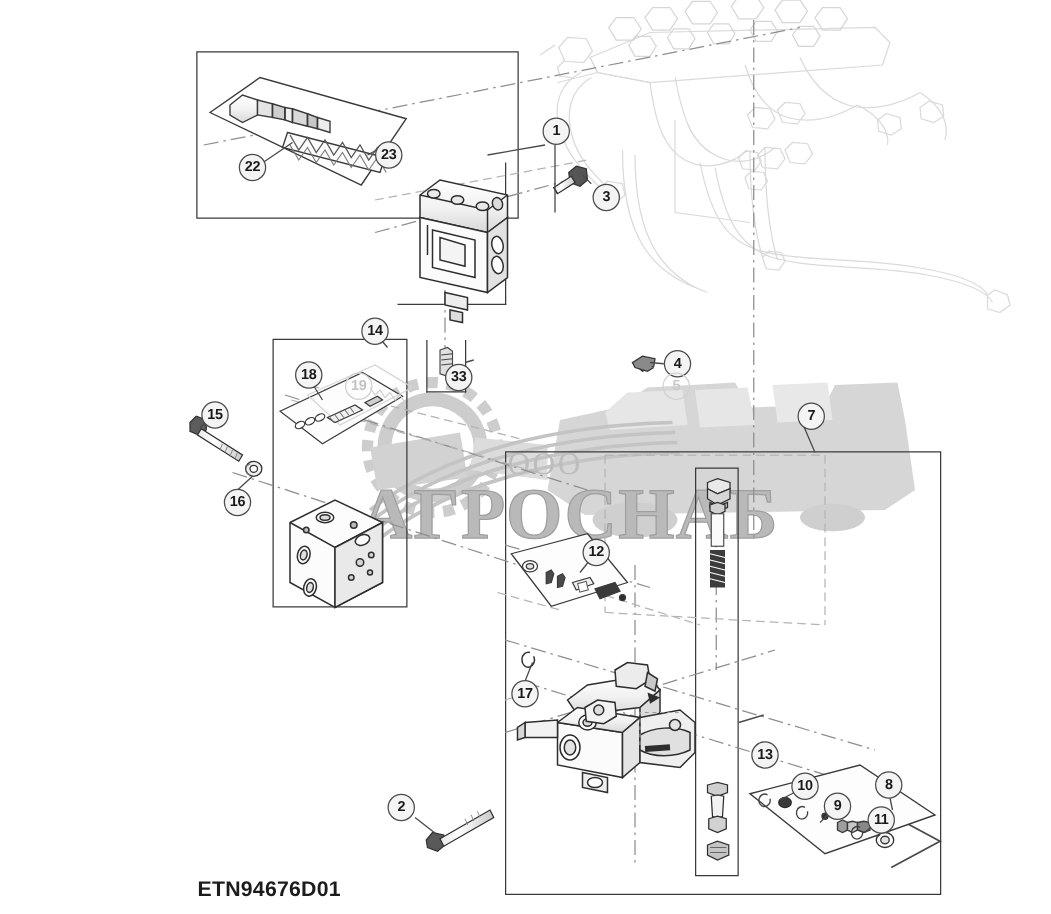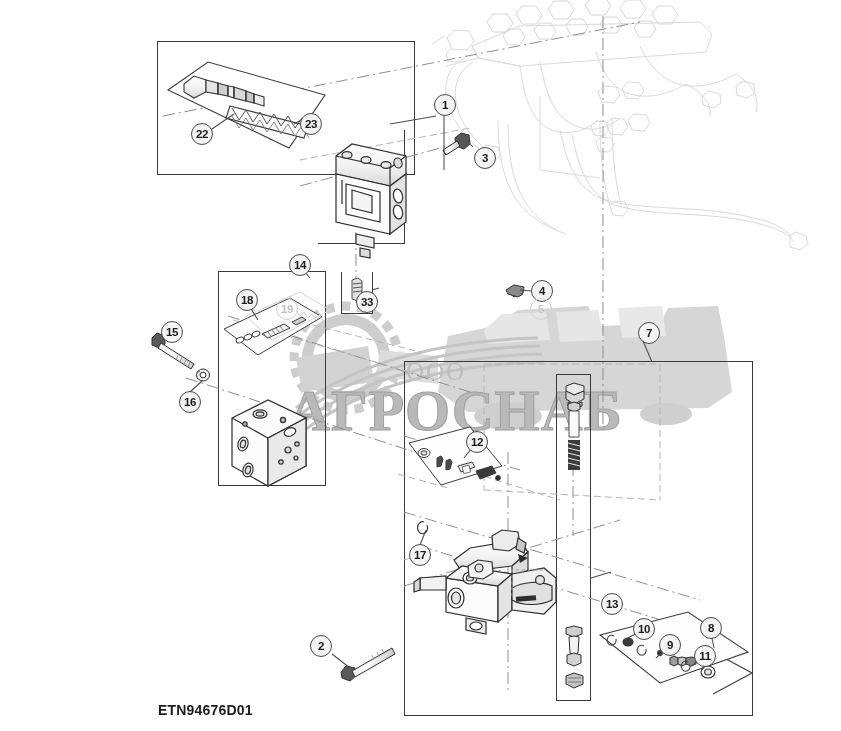--- a/index.html
+++ b/index.html
@@ -84,21 +84,21 @@
     left: 250px; top: 395px;
     font-family: "Liberation Sans", sans-serif;
     font-size: 40px;
     color: #555;
     font-weight: normal;
   }
   
   #figure-id {
     position: absolute;
     left: 158px; top: 702px;
-    font-size: 14px;
+    font-size: 17px;
     font-weight: bold;
     color: #1c1c1c;
     letter-spacing: 0.2px;
     font-family: "Liberation Sans", sans-serif;
   }
   svg { position: absolute; left:0; top:0; overflow: visible; }
 </style>
 </head>
 <body>
 

